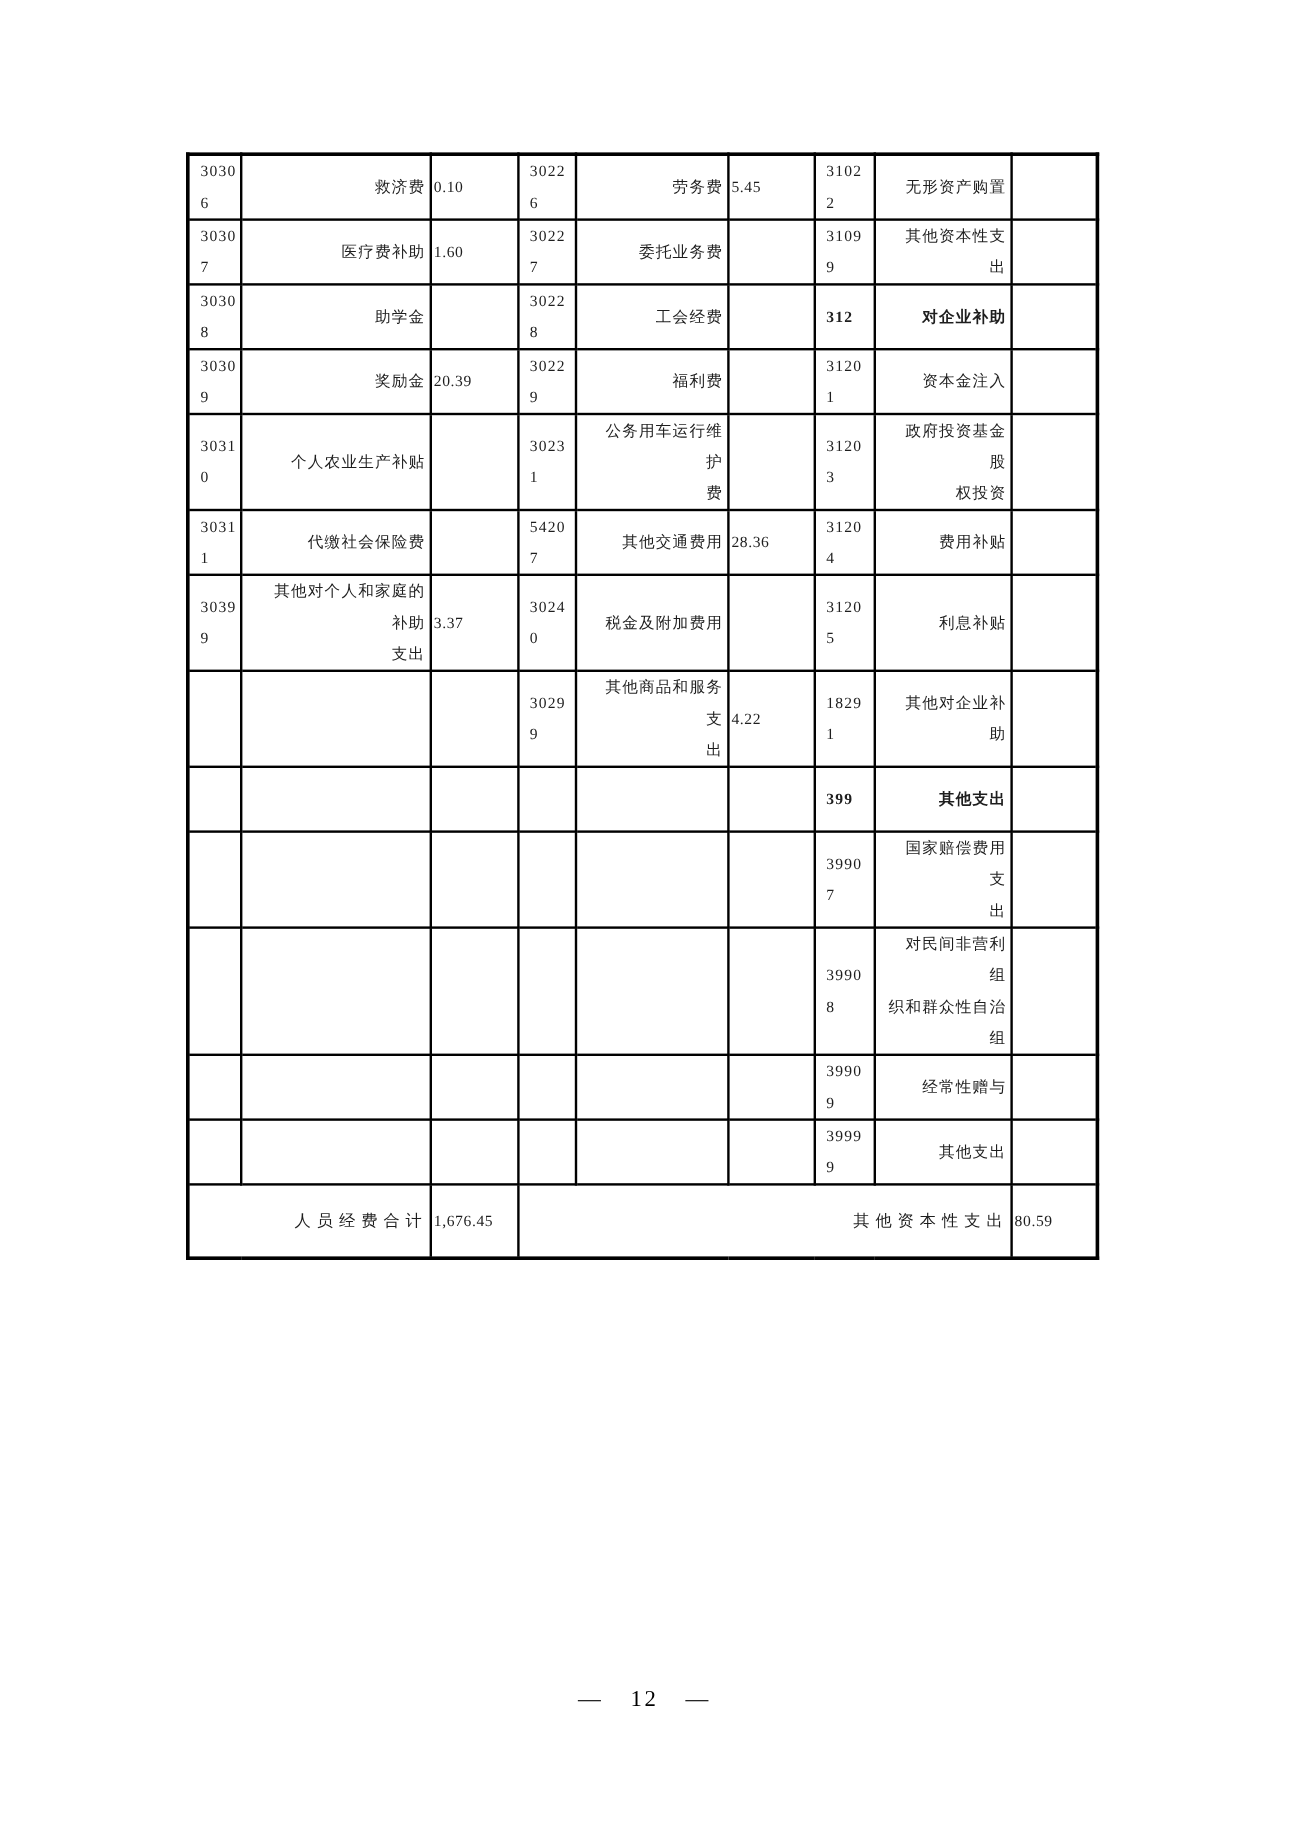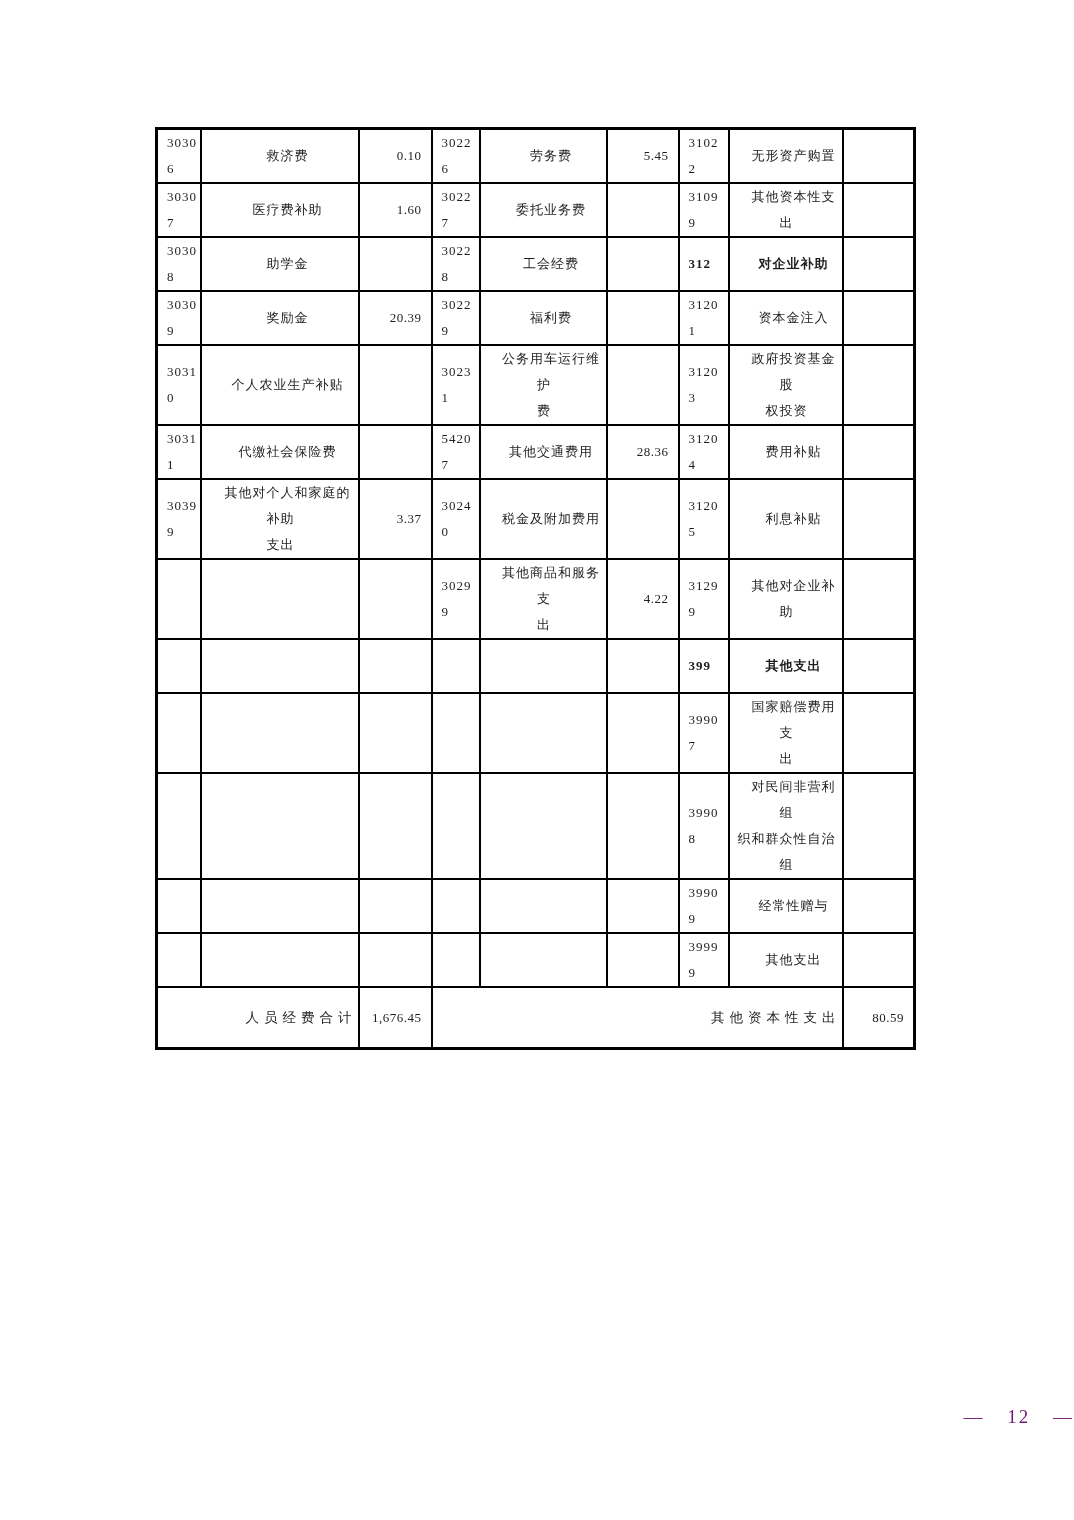--- a/index.html
+++ b/index.html
@@ -40,28 +40,28 @@
     height: 57px;
   }
   td.code {
     text-align: left;
     padding: 0 2px 0 9px;
     white-space: pre-line;
     word-break: break-all;
     letter-spacing: 1px;
   }
   td.name {
-    text-align: center;
+    text-align: right;
     padding: 0 3px 0 5px;
     text-indent: 14px;
     white-space: pre-line;
     letter-spacing: 1px;
   }
   td.amt {
-    text-align: right;
+    text-align: left;
     padding: 0 9px 0 2px;
     letter-spacing: 0.5px;
   }
   td.bold {
     font-weight: bold;
   }
   td.tlabel {
     text-align: right;
     font-size: 13.5px;
     letter-spacing: 5px;
@@ -71,25 +71,25 @@
     left: 166px;
     top: 919px;
     font-size: 13px;
     letter-spacing: 1px;
   }
   .page-number {
     position: absolute;
     left: 0;
     right: 0;
     top: 1406px;
-    text-align: right;
+    text-align: center;
     font-size: 19px;
     letter-spacing: 2px;
     word-spacing: 16px;
-    color: #701a75;
+    color: #000000;
   }
 </style>
 </head>
 <body>
 
 <div class="sheet">
 
   <table class="budget">
     <colgroup>
       <col style="width:44px">
@@ -191,21 +191,21 @@
           <td class="amt"></td>
         </tr>
         <tr>
           <td class="code"></td>
           <td class="name"></td>
           <td class="amt"></td>
           <td class="code">30299</td>
           <td class="name">其他商品和服务支
 出</td>
           <td class="amt">4.22</td>
-          <td class="code">31299</td>
+          <td class="code">18291</td>
           <td class="name">其他对企业补助</td>
           <td class="amt"></td>
         </tr>
         <tr>
           <td class="code"></td>
           <td class="name"></td>
           <td class="amt"></td>
           <td class="code"></td>
           <td class="name"></td>
           <td class="amt"></td>

